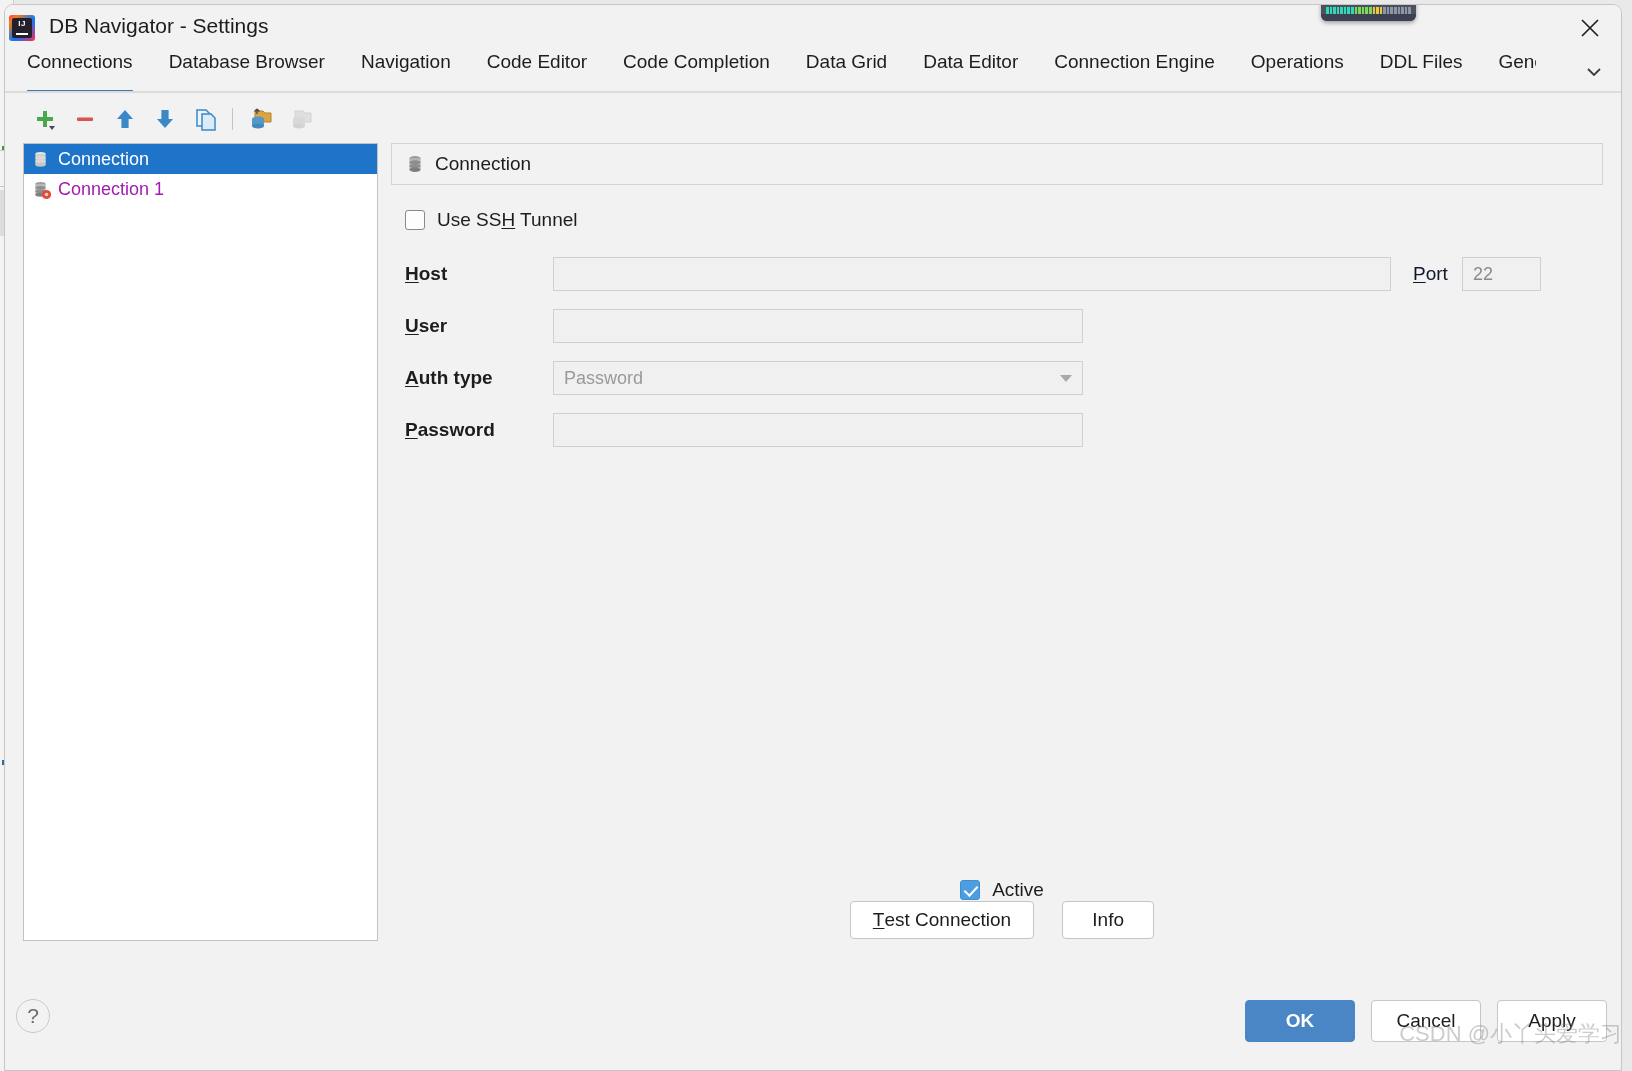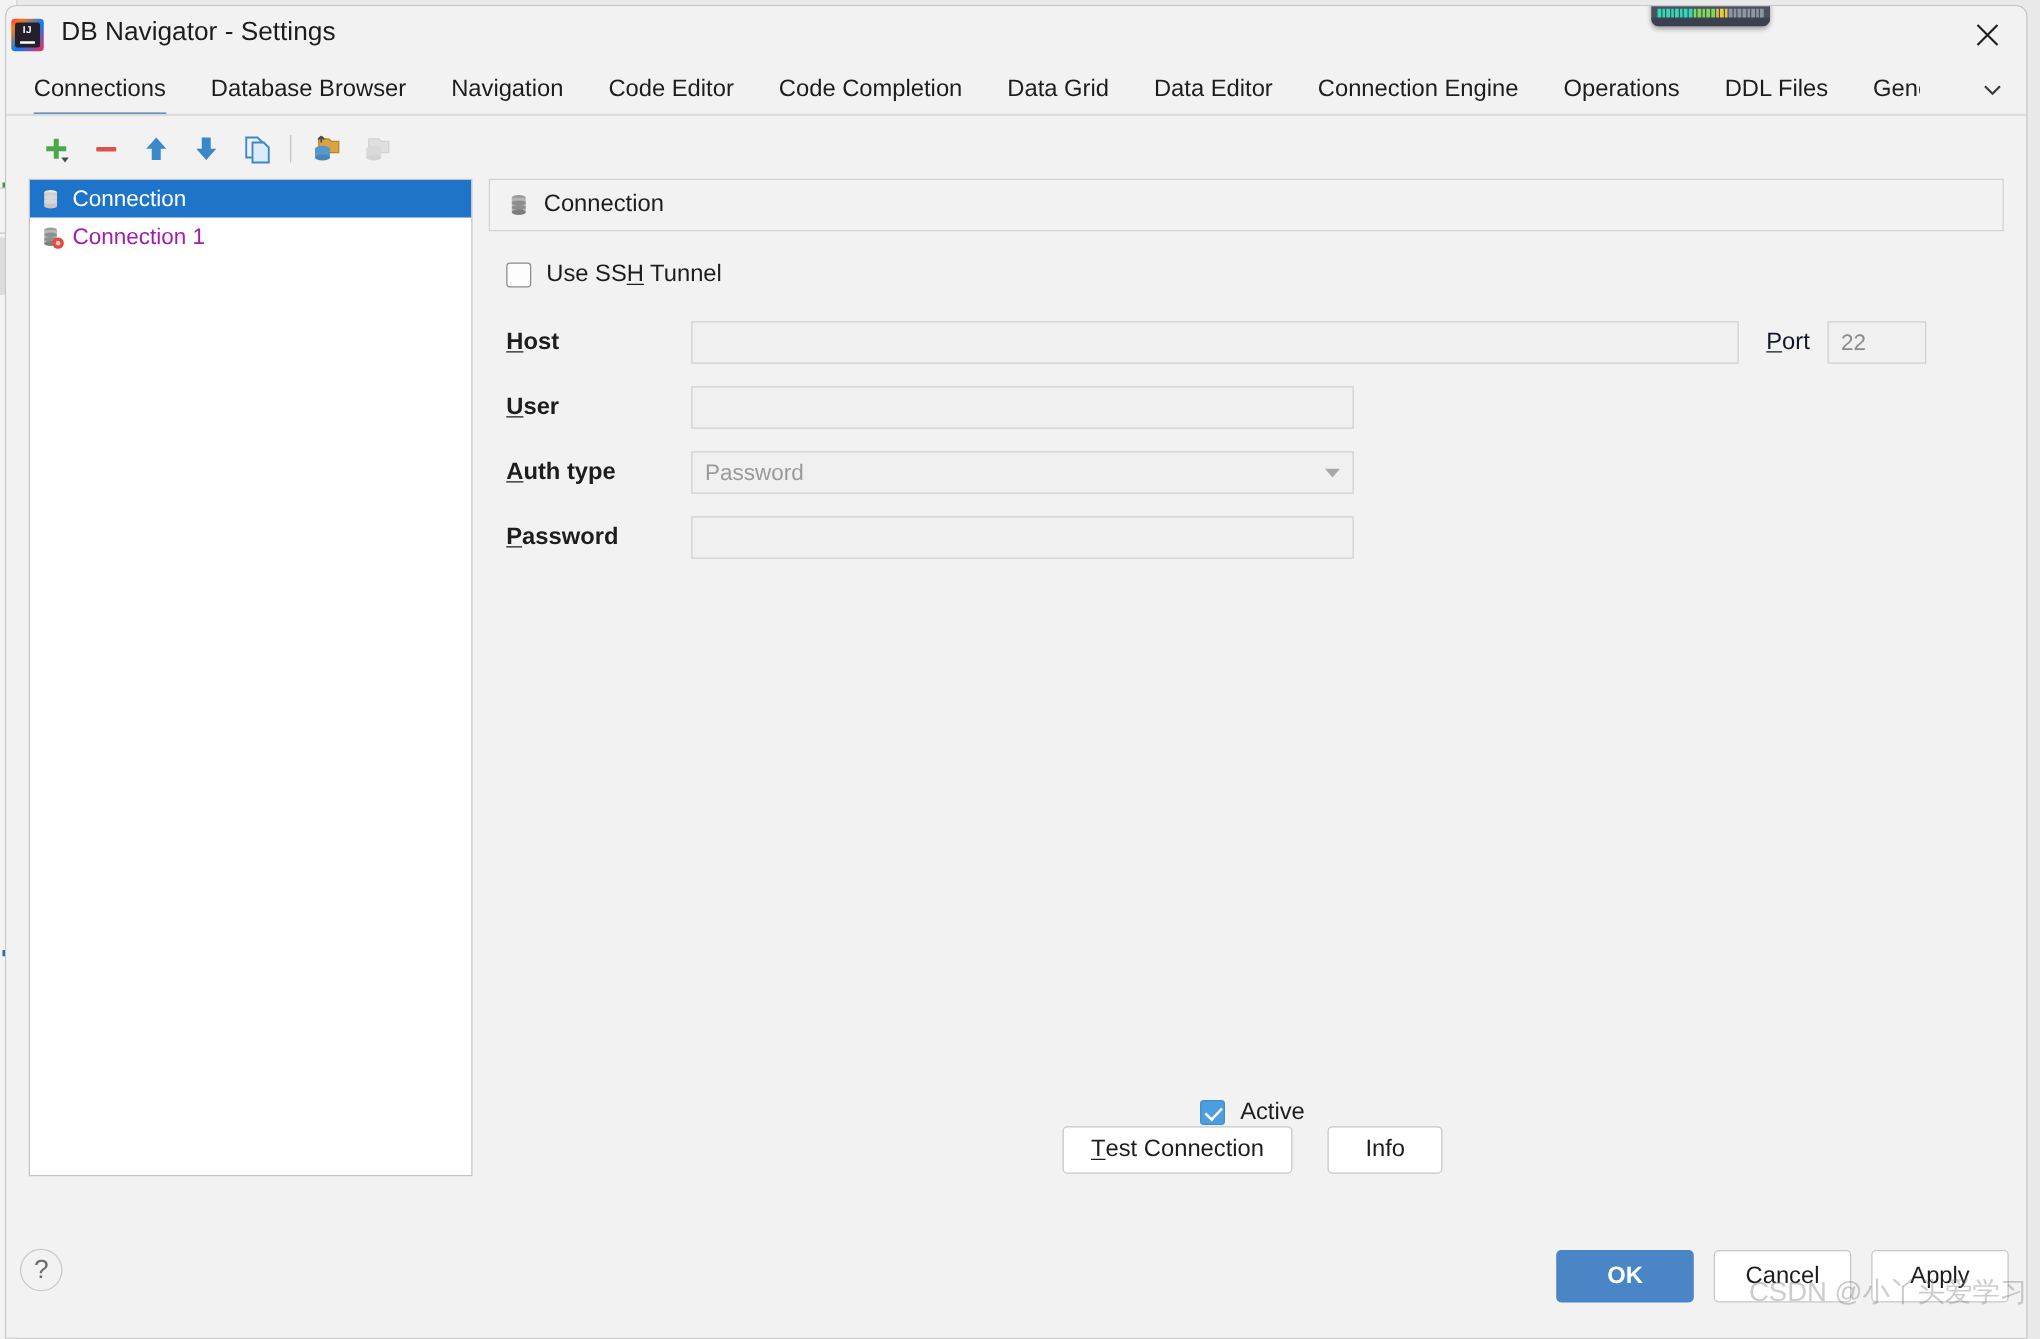--- a/index.html
+++ b/index.html
@@ -99,21 +99,21 @@
     background: #3b4150;
   }
 
   
   #tabstrip {
     position: relative;
     height: 42px;
     background: #f2f2f2;
   }
   #tabstrip .tabs {
-    display: flex; align-items: flex-end;
+    display: flex; 
     height: 100%;
     padding-left: 4px;
     white-space: nowrap;
     overflow: hidden;
   }
   .mtab {
     font-size: 19px; color: #1d1d1d;
     padding: 0 18px 10px 18px;
     cursor: pointer;
     position: relative;

